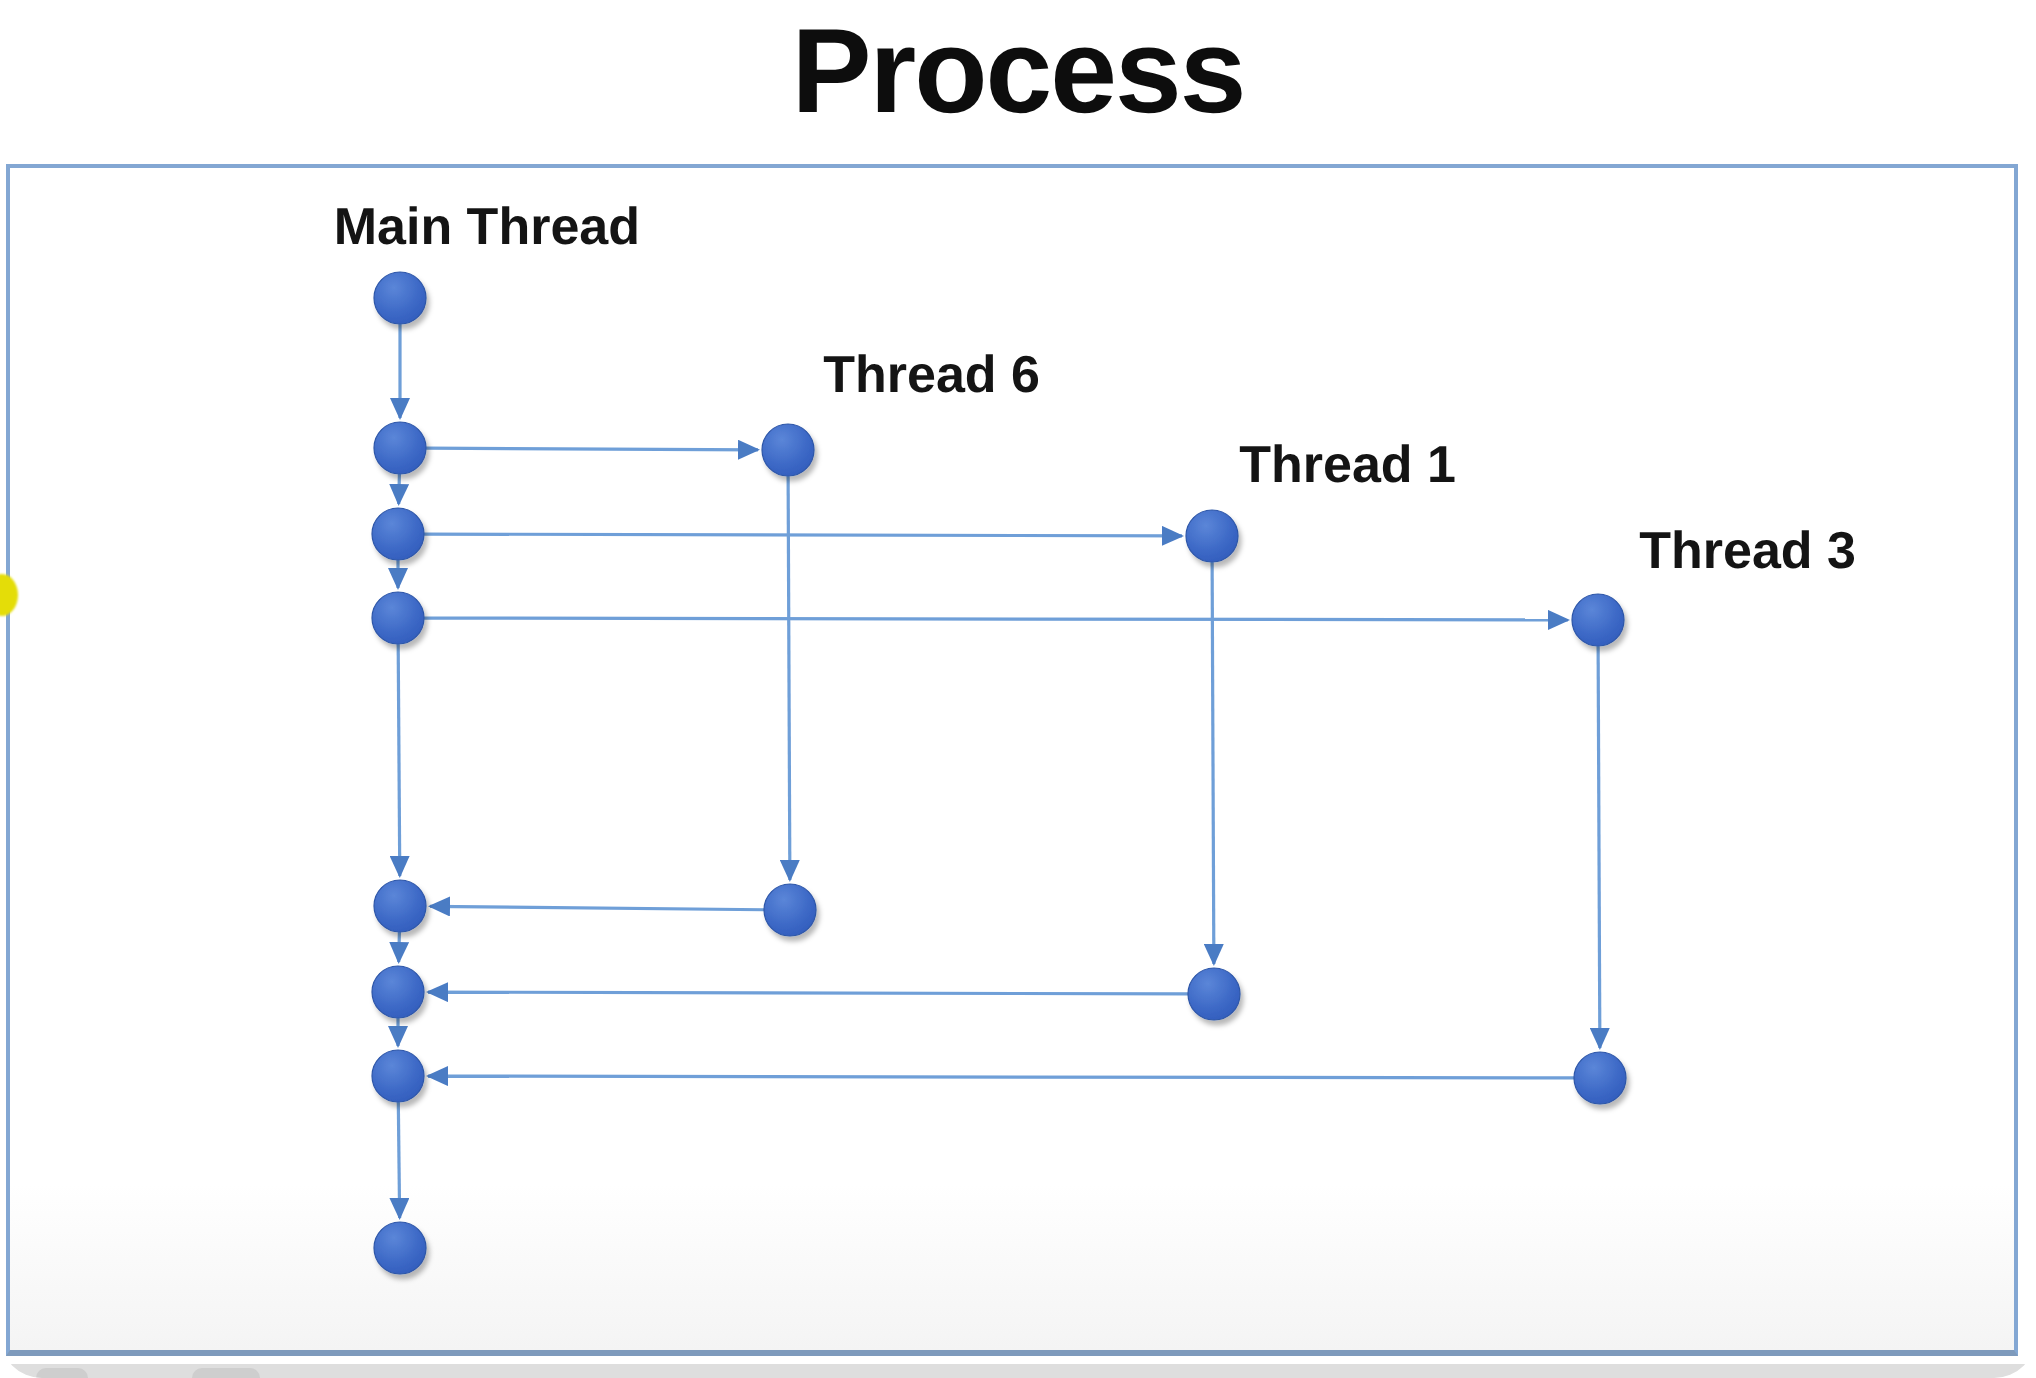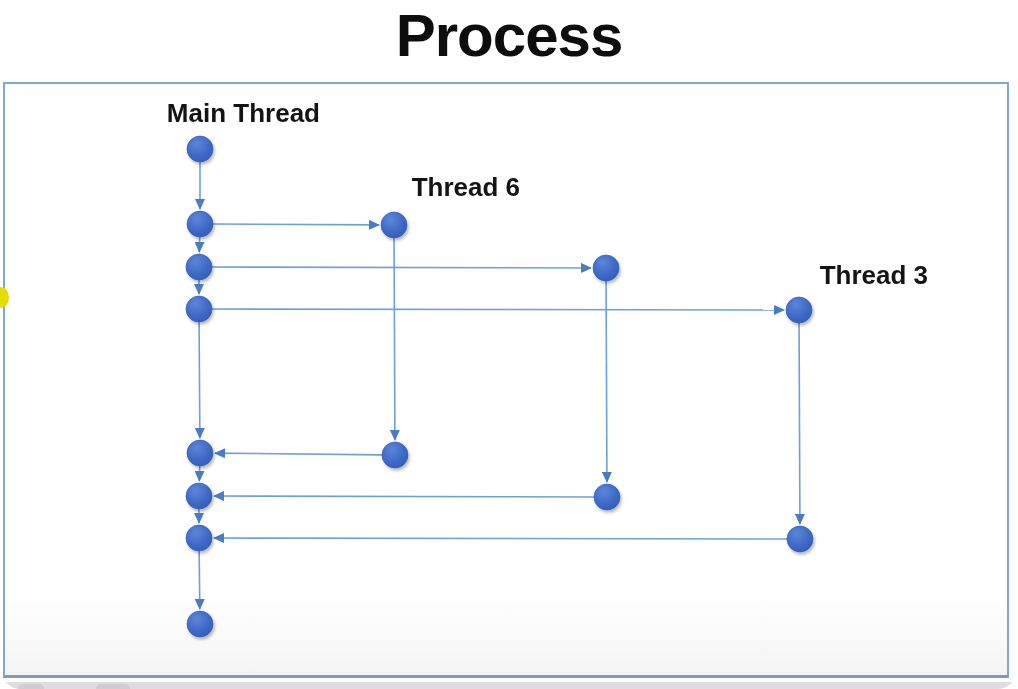--- a/index.html
+++ b/index.html
@@ -150,15 +150,16 @@
         <circle cx="395" cy="455" r="13" fill="url(#dotg)" stroke="#2d56a8" stroke-width="0.6" filter="url(#dotshadow)"></circle>
         <circle cx="606" cy="268" r="13" fill="url(#dotg)" stroke="#2d56a8" stroke-width="0.6" filter="url(#dotshadow)"></circle>
         <circle cx="607" cy="497" r="13" fill="url(#dotg)" stroke="#2d56a8" stroke-width="0.6" filter="url(#dotshadow)"></circle>
         <circle cx="799" cy="310" r="13" fill="url(#dotg)" stroke="#2d56a8" stroke-width="0.6" filter="url(#dotshadow)"></circle>
         <circle cx="800" cy="539" r="13" fill="url(#dotg)" stroke="#2d56a8" stroke-width="0.6" filter="url(#dotshadow)"></circle>
       </g>
   </svg>
 
   <div class="thread-label lbl-main">Main Thread</div>
   <div class="thread-label lbl-t0">Thread 6</div>
+  <div class="thread-label lbl-t1">Thread 1</div>
   <div class="thread-label lbl-t2">Thread 3</div>
 
 </div>
 
 </body></html>

